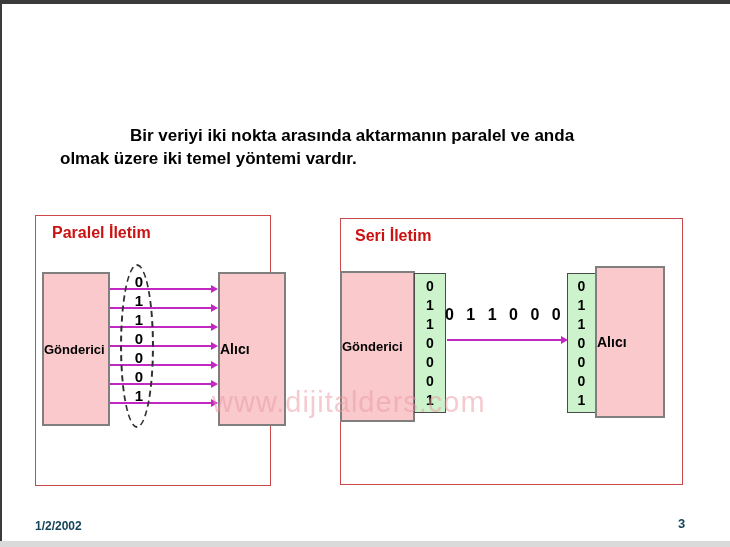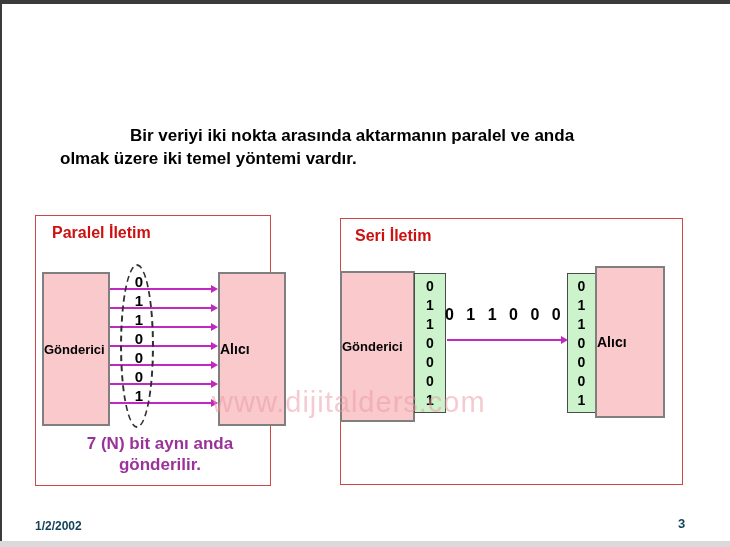--- a/index.html
+++ b/index.html
@@ -136,24 +136,20 @@
           <div class="harrow"></div>
         </div>
       </div>
 
     <div class="ellipse"></div>
 
     <div class="pink-box" style="left:182px; top:56px; width:68px; height:154px; font-size:14px;">
       <span class="boxlabel">Alıcı</span>
     </div>
 
-    <div class="caption">
-      <div>7 (N) bit aynı anda</div>
-      <div>gönderilir.</div>
-    </div>
   </div>
 
   <div class="frame" style="left:340px; top:218px; width:343px; height:267px;">
     <div class="frame-label" style="left:14px; top:8px;">Seri İletim</div>
 
     <div class="pink-box" style="left:-1px; top:52px; width:75px; height:151px;">
       <span class="boxlabel">Gönderici</span>
     </div>
 
     <div class="green-col" style="left:73px; top:54px; width:32px; height:140px;">

